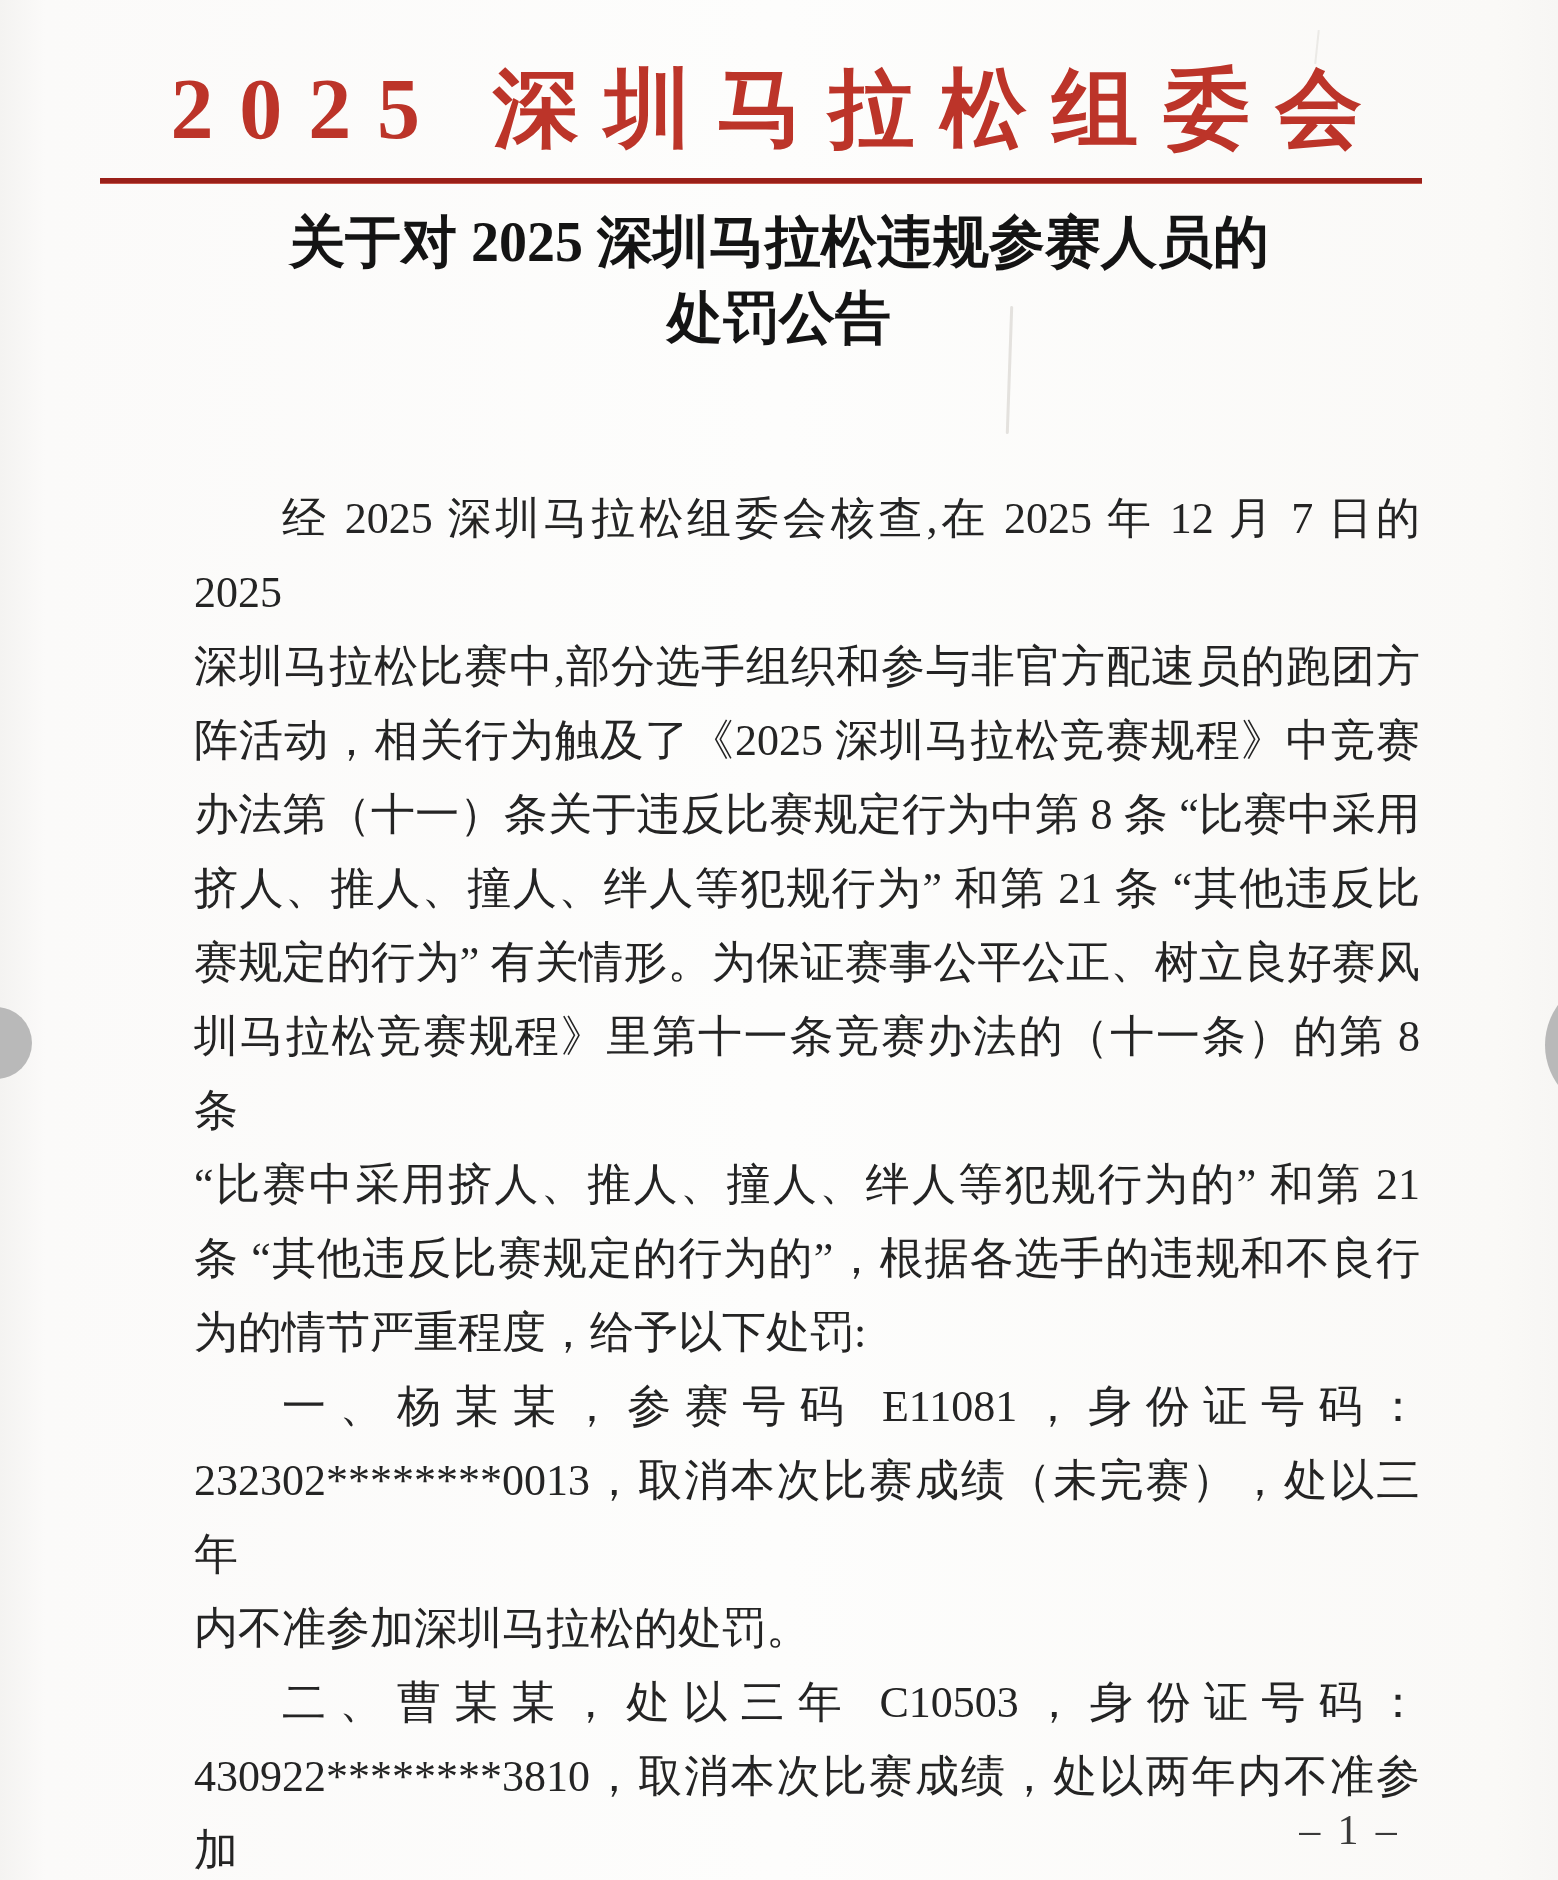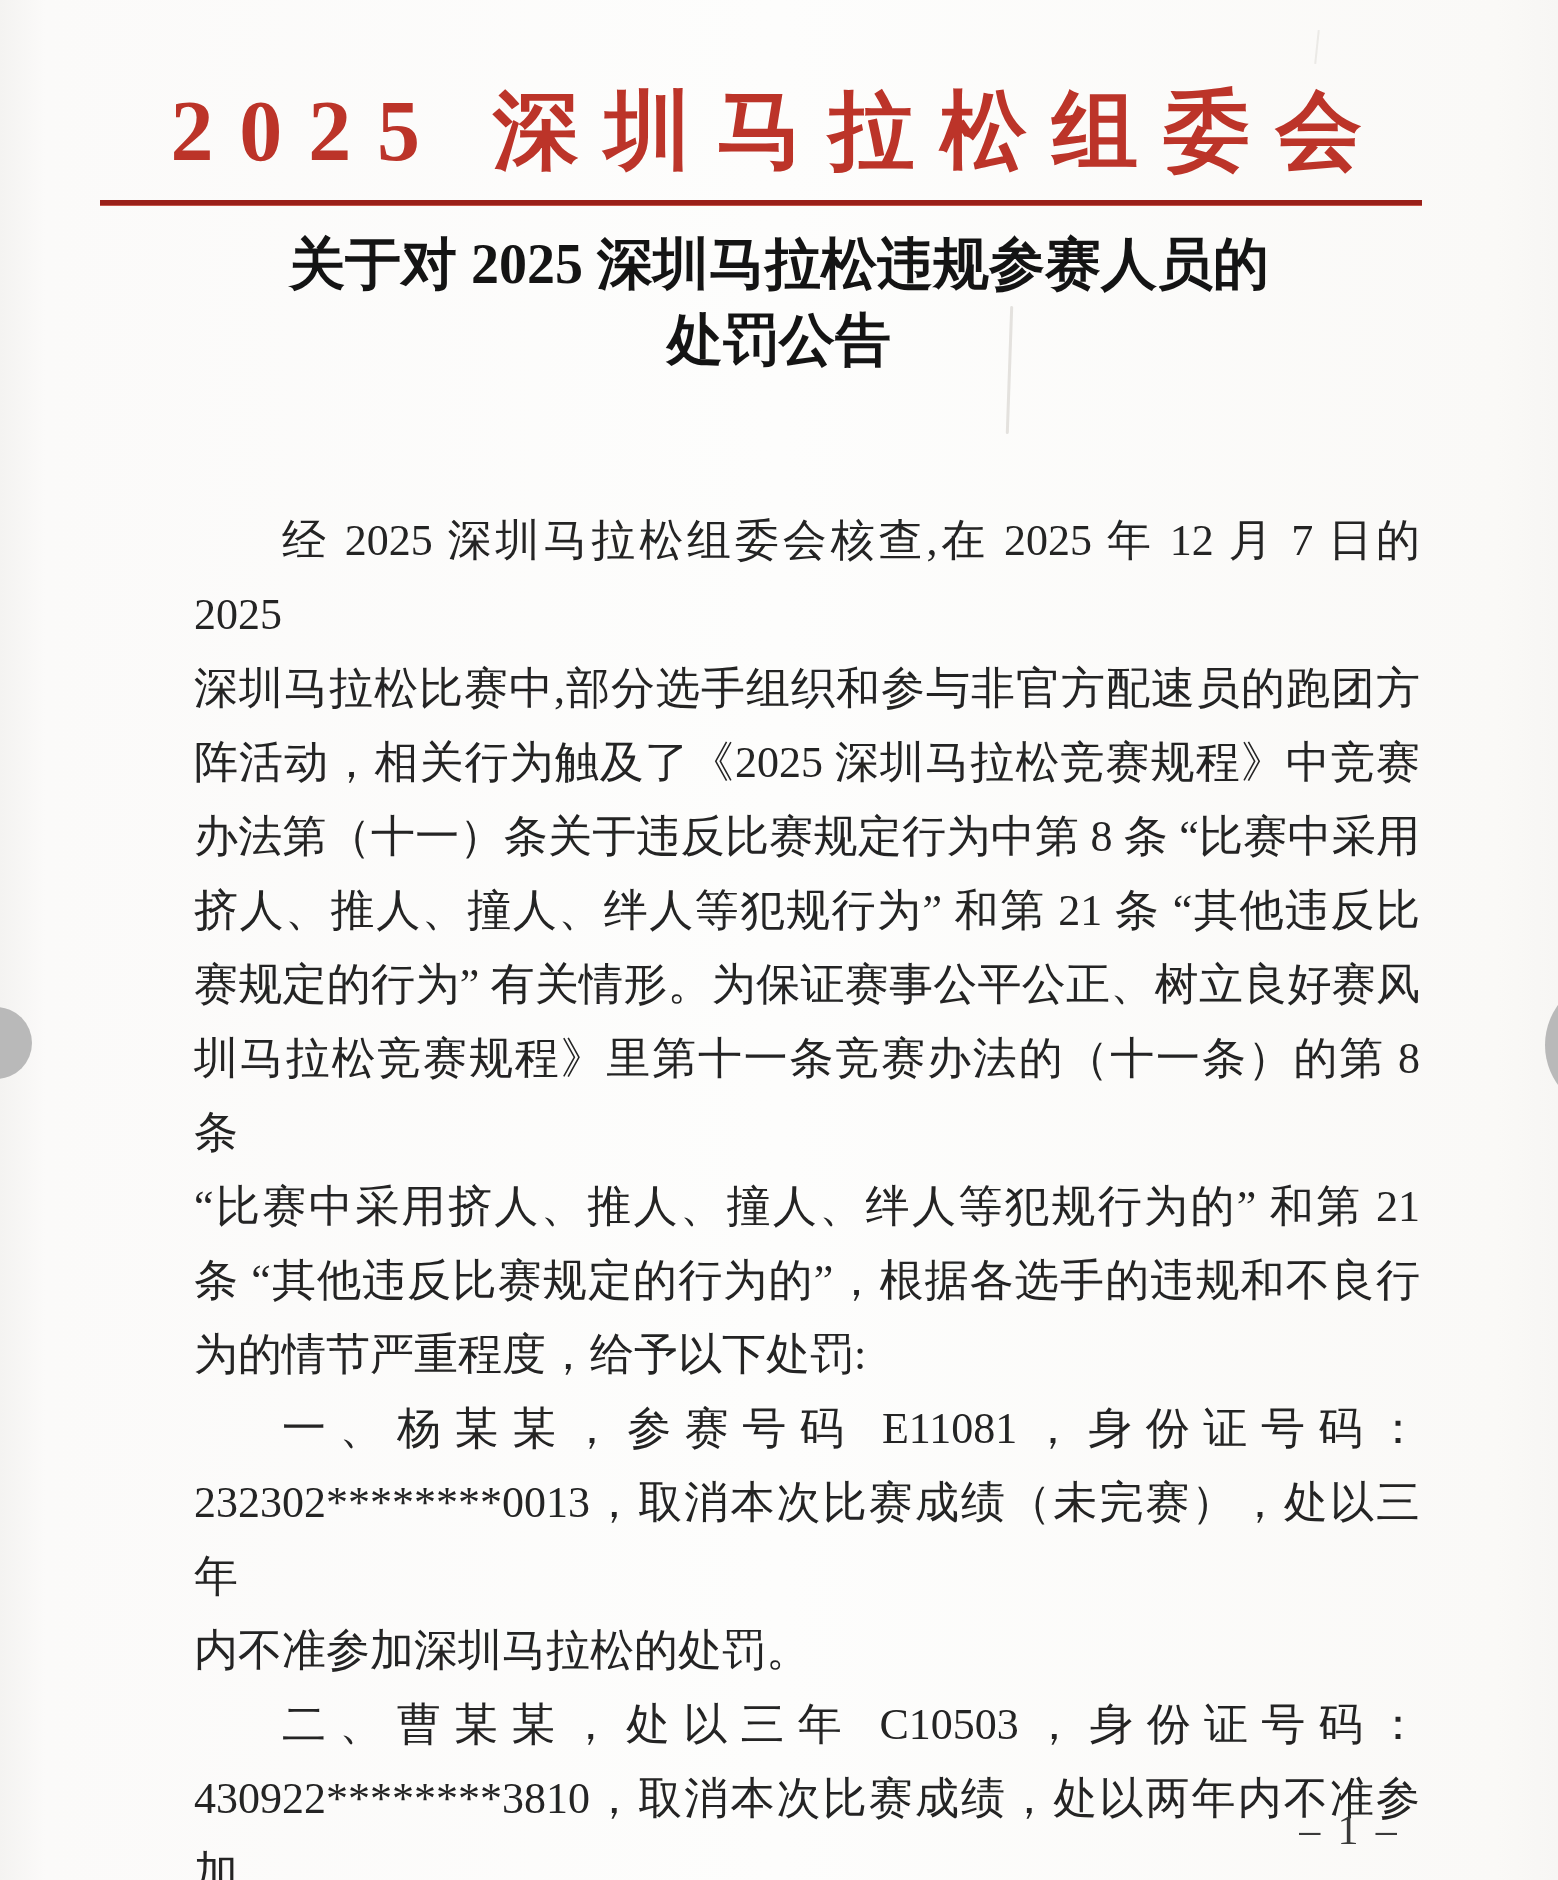--- a/index.html
+++ b/index.html
@@ -10,21 +10,21 @@
     overflow:hidden;
   }
   .paper{
     position:relative;
     width:1558px;height:1880px;
     overflow:hidden;
     background:linear-gradient(90deg,#f4f3f1 0px,#fbfaf9 45px,#fdfdfc 50%,#faf9f7 96%,#f7f6f4 100%);
   }
   
   .letterhead{
-    padding-top:78px;
+    padding-top:56px;
     text-align:center;
     color:#bc3429;
     font-size:86px;
     font-weight:bold;
     letter-spacing:0.30em;
     line-height:1.25;
     white-space:nowrap;
   }
   .letterhead-rule{
     margin:14px 0 0 100px;

